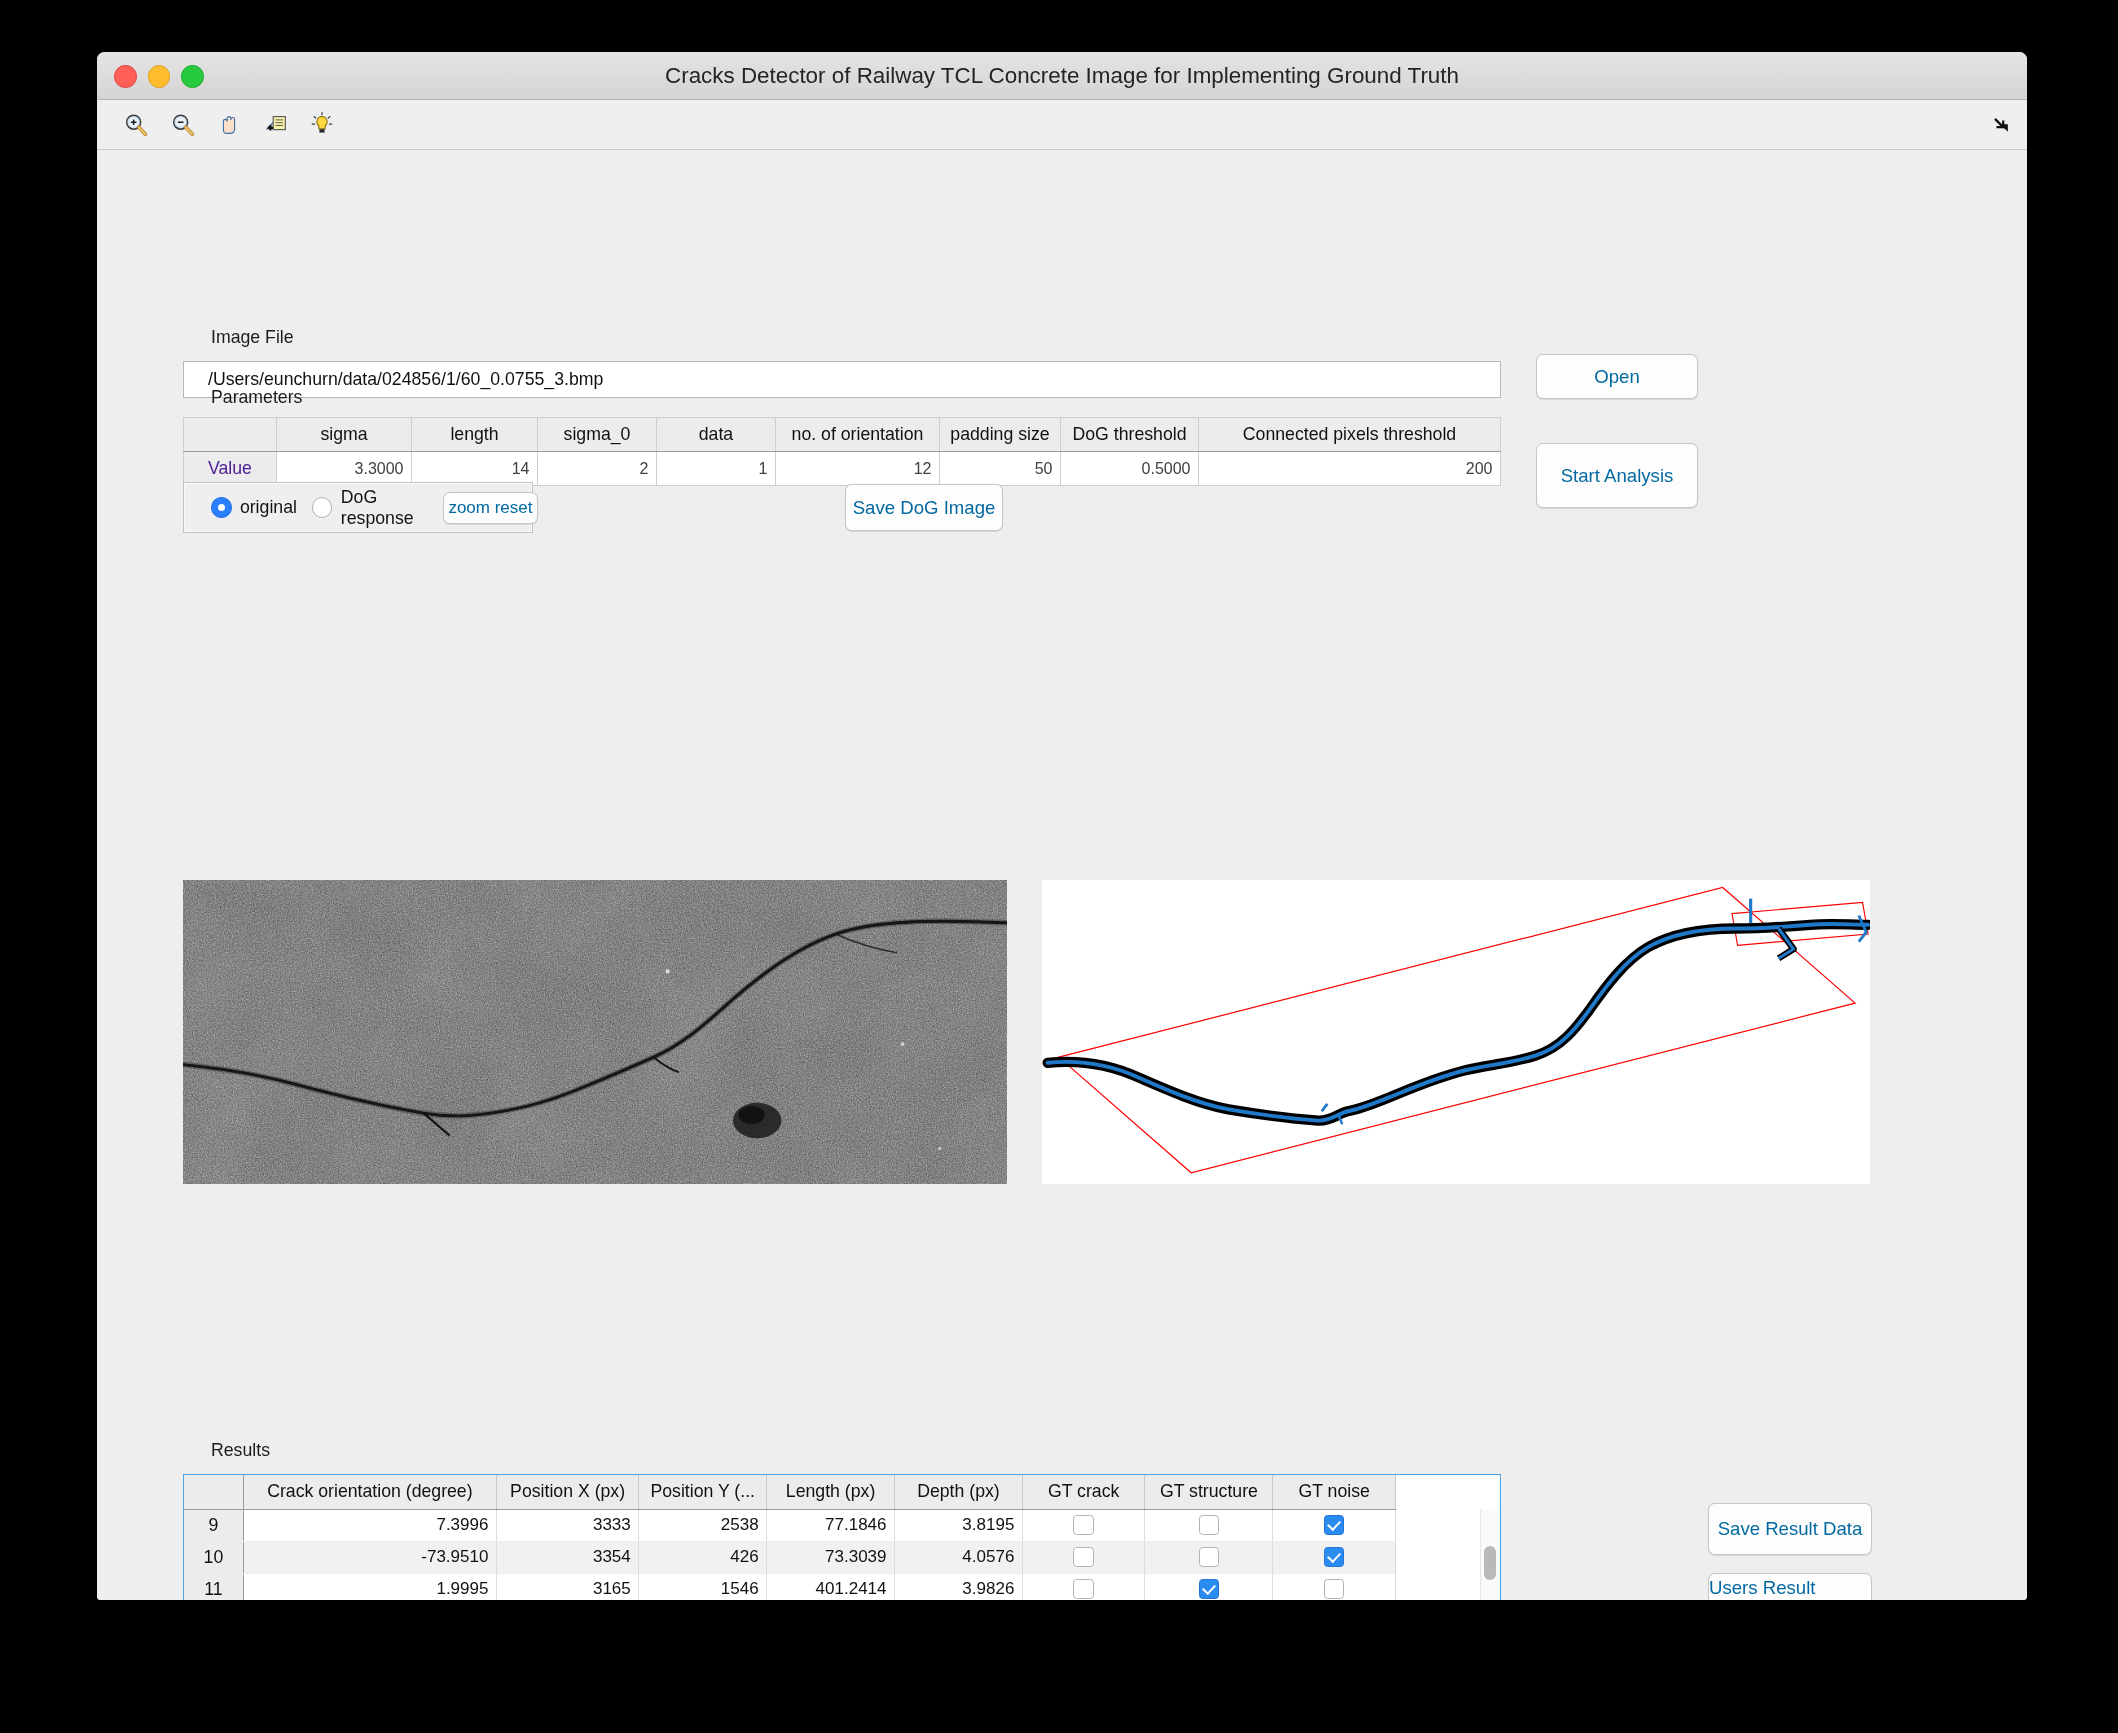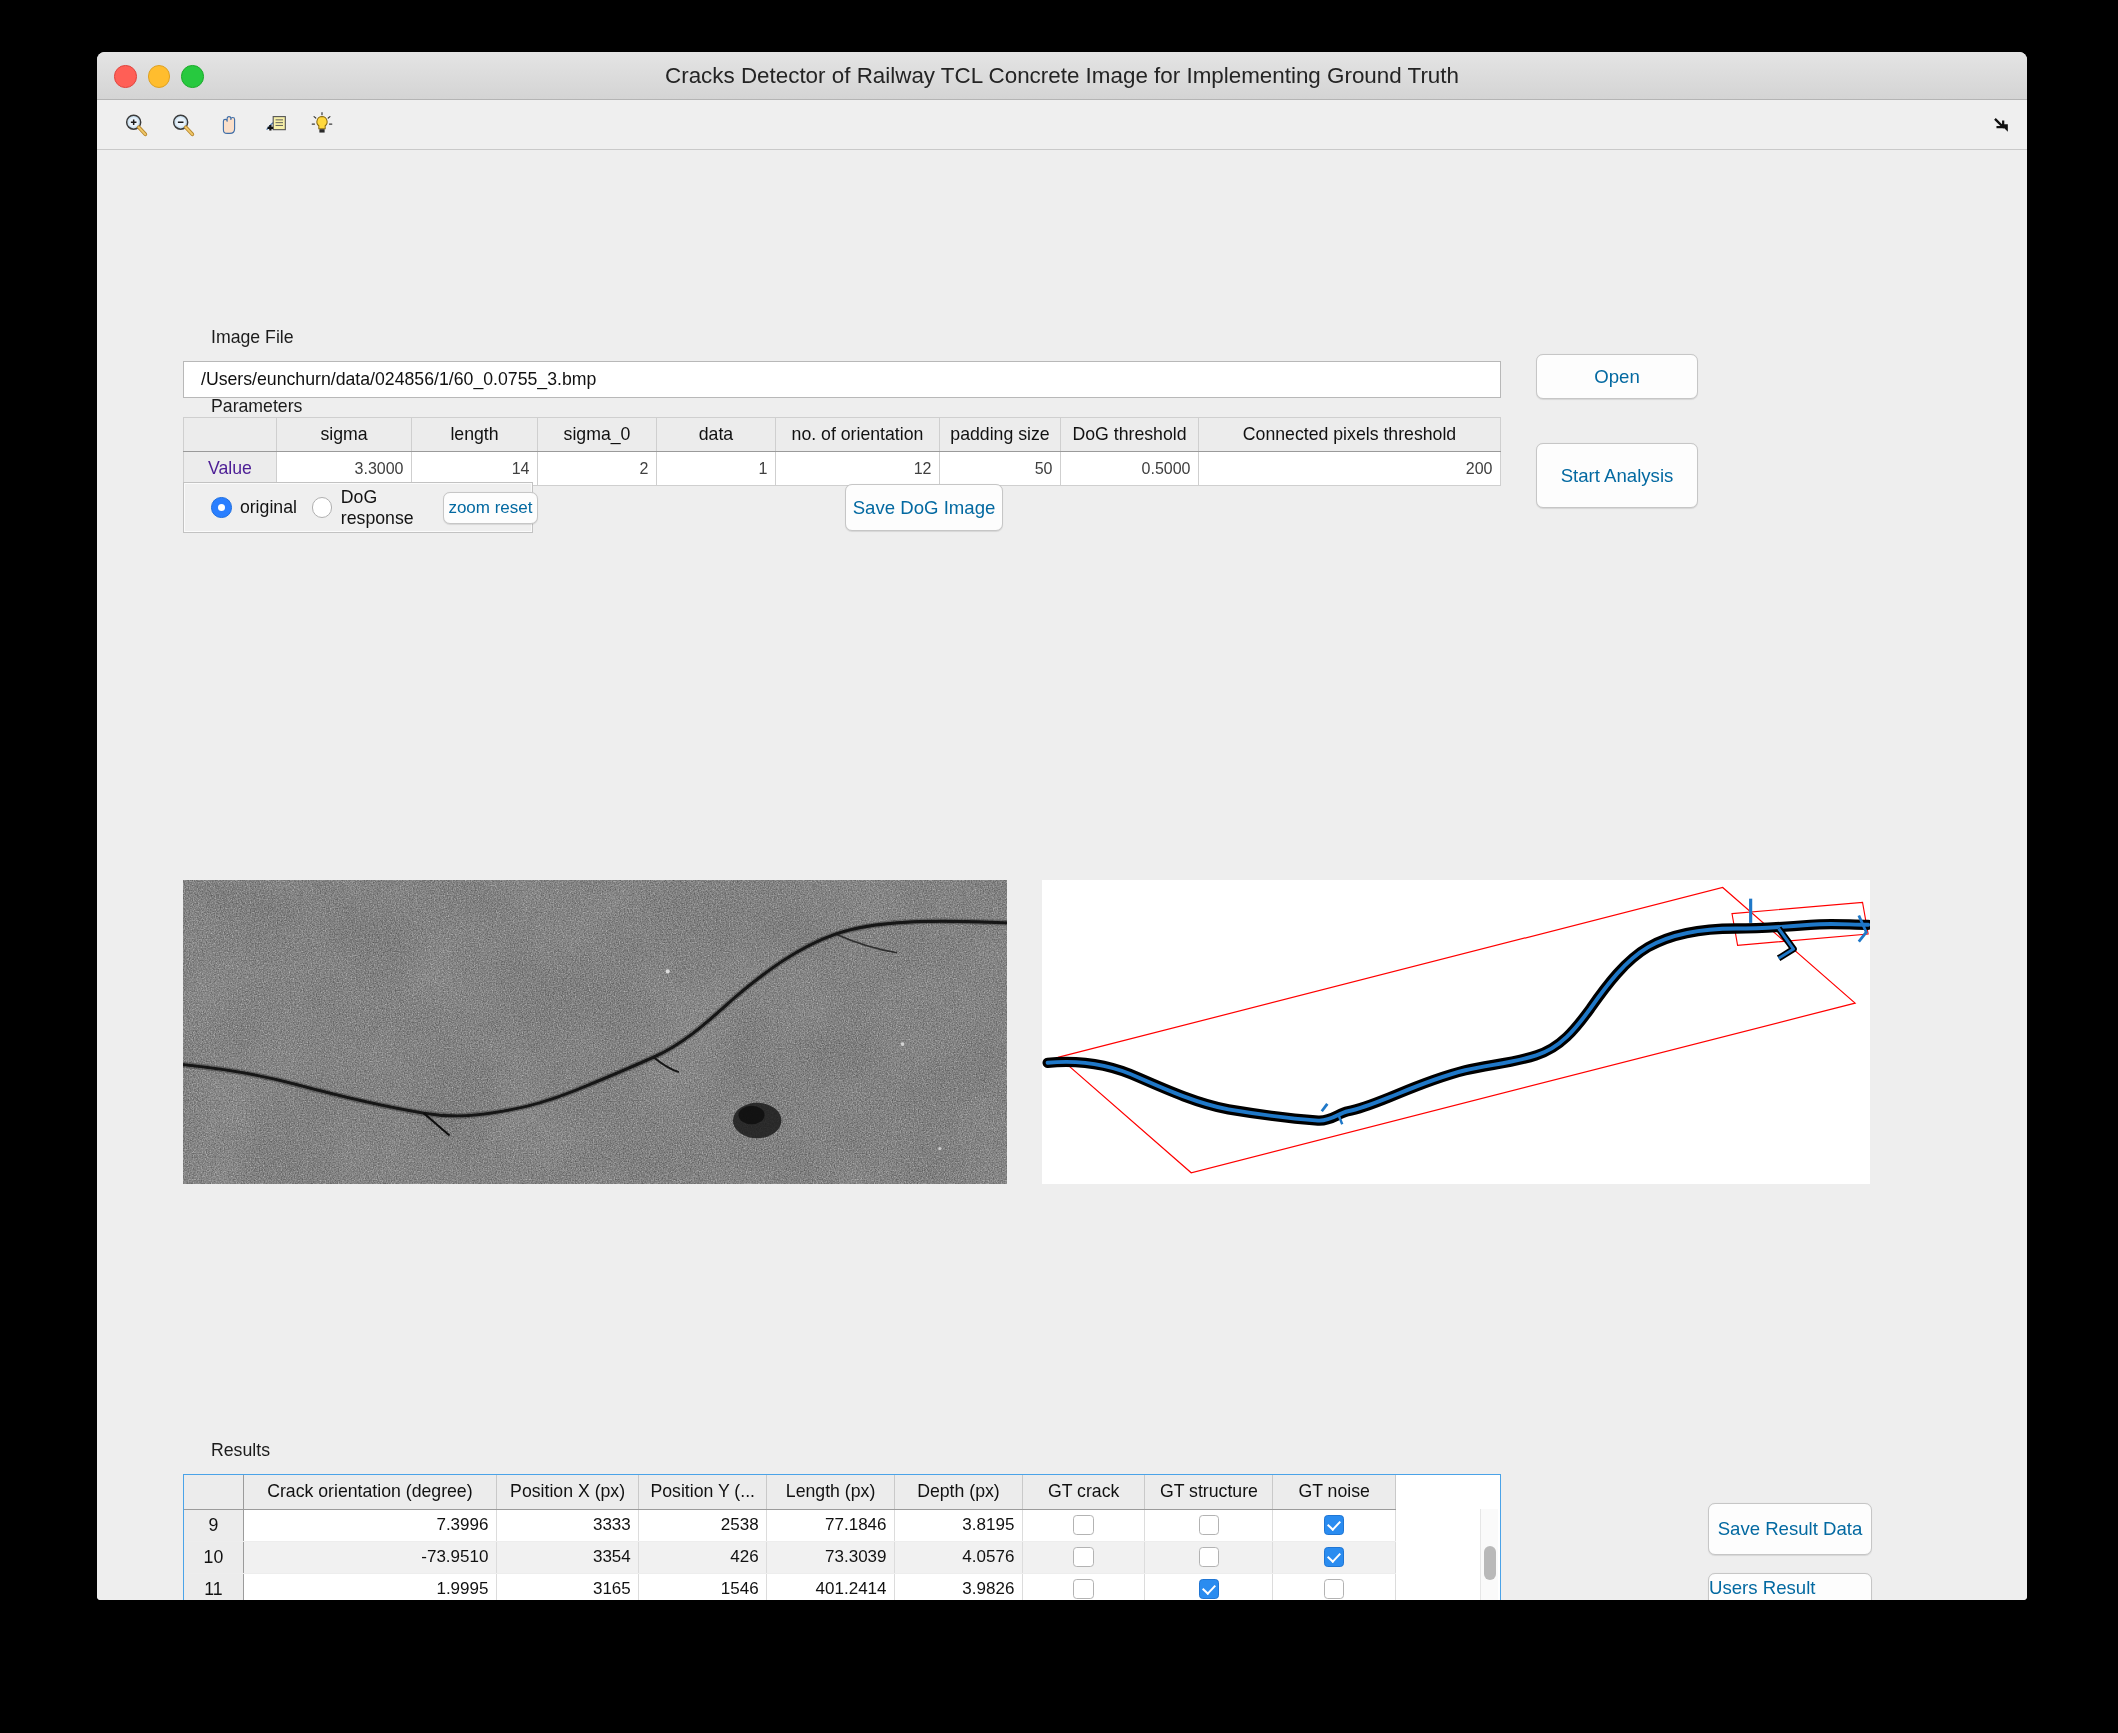--- a/index.html
+++ b/index.html
@@ -121,21 +121,21 @@
     position: absolute;
     left: 86px;
     top: 211px;
     width: 1318px;
     height: 37px;
     background: #ffffff;
     border: 0.9px solid #b8b8b8;
     box-sizing: border-box;
     display: flex;
     align-items: center;
-    padding-left: 17px;
+    padding-left: 24px;
     font-size: 17.7px;
     color: #111;
     overflow: hidden;
     white-space: nowrap;
   }
 
   
   .btn {
     position: absolute;
     background: #fdfdfd;
@@ -437,21 +437,21 @@
     </div>
 
     <div class="content">
 
       <div class="lbl" style="left:114px; top:177px;">Image File</div>
 
       <div class="file-field">/Users/eunchurn/data/024856/1/60_0.0755_3.bmp</div>
 
       <div class="btn" style="left:1439px; top:204px; width:162px; height:45px;">Open</div>
 
-      <div class="lbl" style="left:114px; top:237px;margin-top:9px;">Parameters</div>
+      <div class="lbl" style="left:114px; top:237px;">Parameters</div>
 
       <table class="param-table">
         <colgroup>
           <col style="width:93px">
           <col style="width:135px">
           <col style="width:126px">
           <col style="width:119px">
           <col style="width:119px">
           <col style="width:164px">
           <col style="width:121px">

